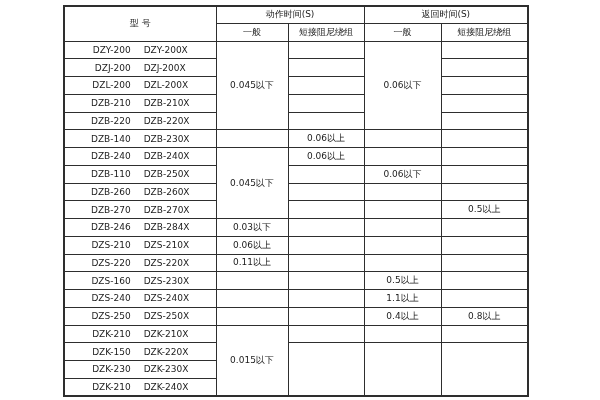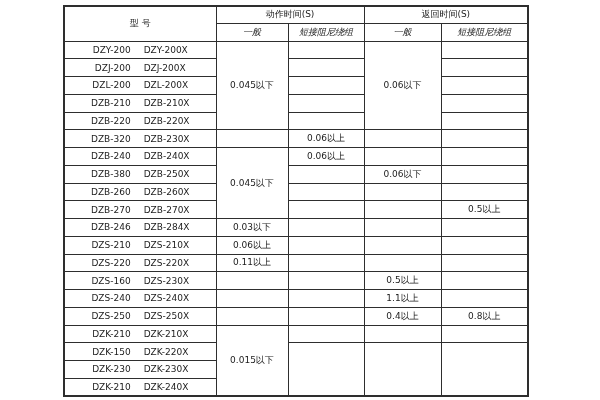--- a/index.html
+++ b/index.html
@@ -32,21 +32,21 @@
     margin: 0;
     font-size: 9px;
     font-weight: normal;
     color: #1b1b1b;
     text-align: center;
     vertical-align: middle;
     white-space: nowrap;
     overflow: hidden;
   }
   .spec-table thead tr.group-row { height: 17px; }
-  .spec-table thead tr.sub-row { height: 18px; font-style: italic; }
+  .spec-table thead tr.sub-row { height: 18px; }
   .spec-table tbody tr { height: 17.75px; }
   .model-pair {
     display: flex;
     justify-content: center;
     align-items: center;
     gap: 13px;
   }
   .model-pair span { display: inline-block; text-align: right; }
 </style>
 </head>
@@ -123,21 +123,21 @@
               <span>DZB-220</span>
               <span>DZB-220X</span>
             </div>
           </td>
           <td></td>
           <td></td>
         </tr>
         <tr>
           <td>
             <div class="model-pair">
-              <span>DZB-320</span>
+              <span>DZB-140</span>
               <span>DZB-230X</span>
             </div>
           </td>
           <td></td>
           <td>0.06以上</td>
           <td></td>
           <td></td>
         </tr>
         <tr>
           <td>
@@ -147,21 +147,21 @@
             </div>
           </td>
           <td rowspan="4">0.045以下</td>
           <td>0.06以上</td>
           <td></td>
           <td></td>
         </tr>
         <tr>
           <td>
             <div class="model-pair">
-              <span>DZB-380</span>
+              <span>DZB-110</span>
               <span>DZB-250X</span>
             </div>
           </td>
           <td></td>
           <td>0.06以下</td>
           <td></td>
         </tr>
         <tr>
           <td>
             <div class="model-pair">

